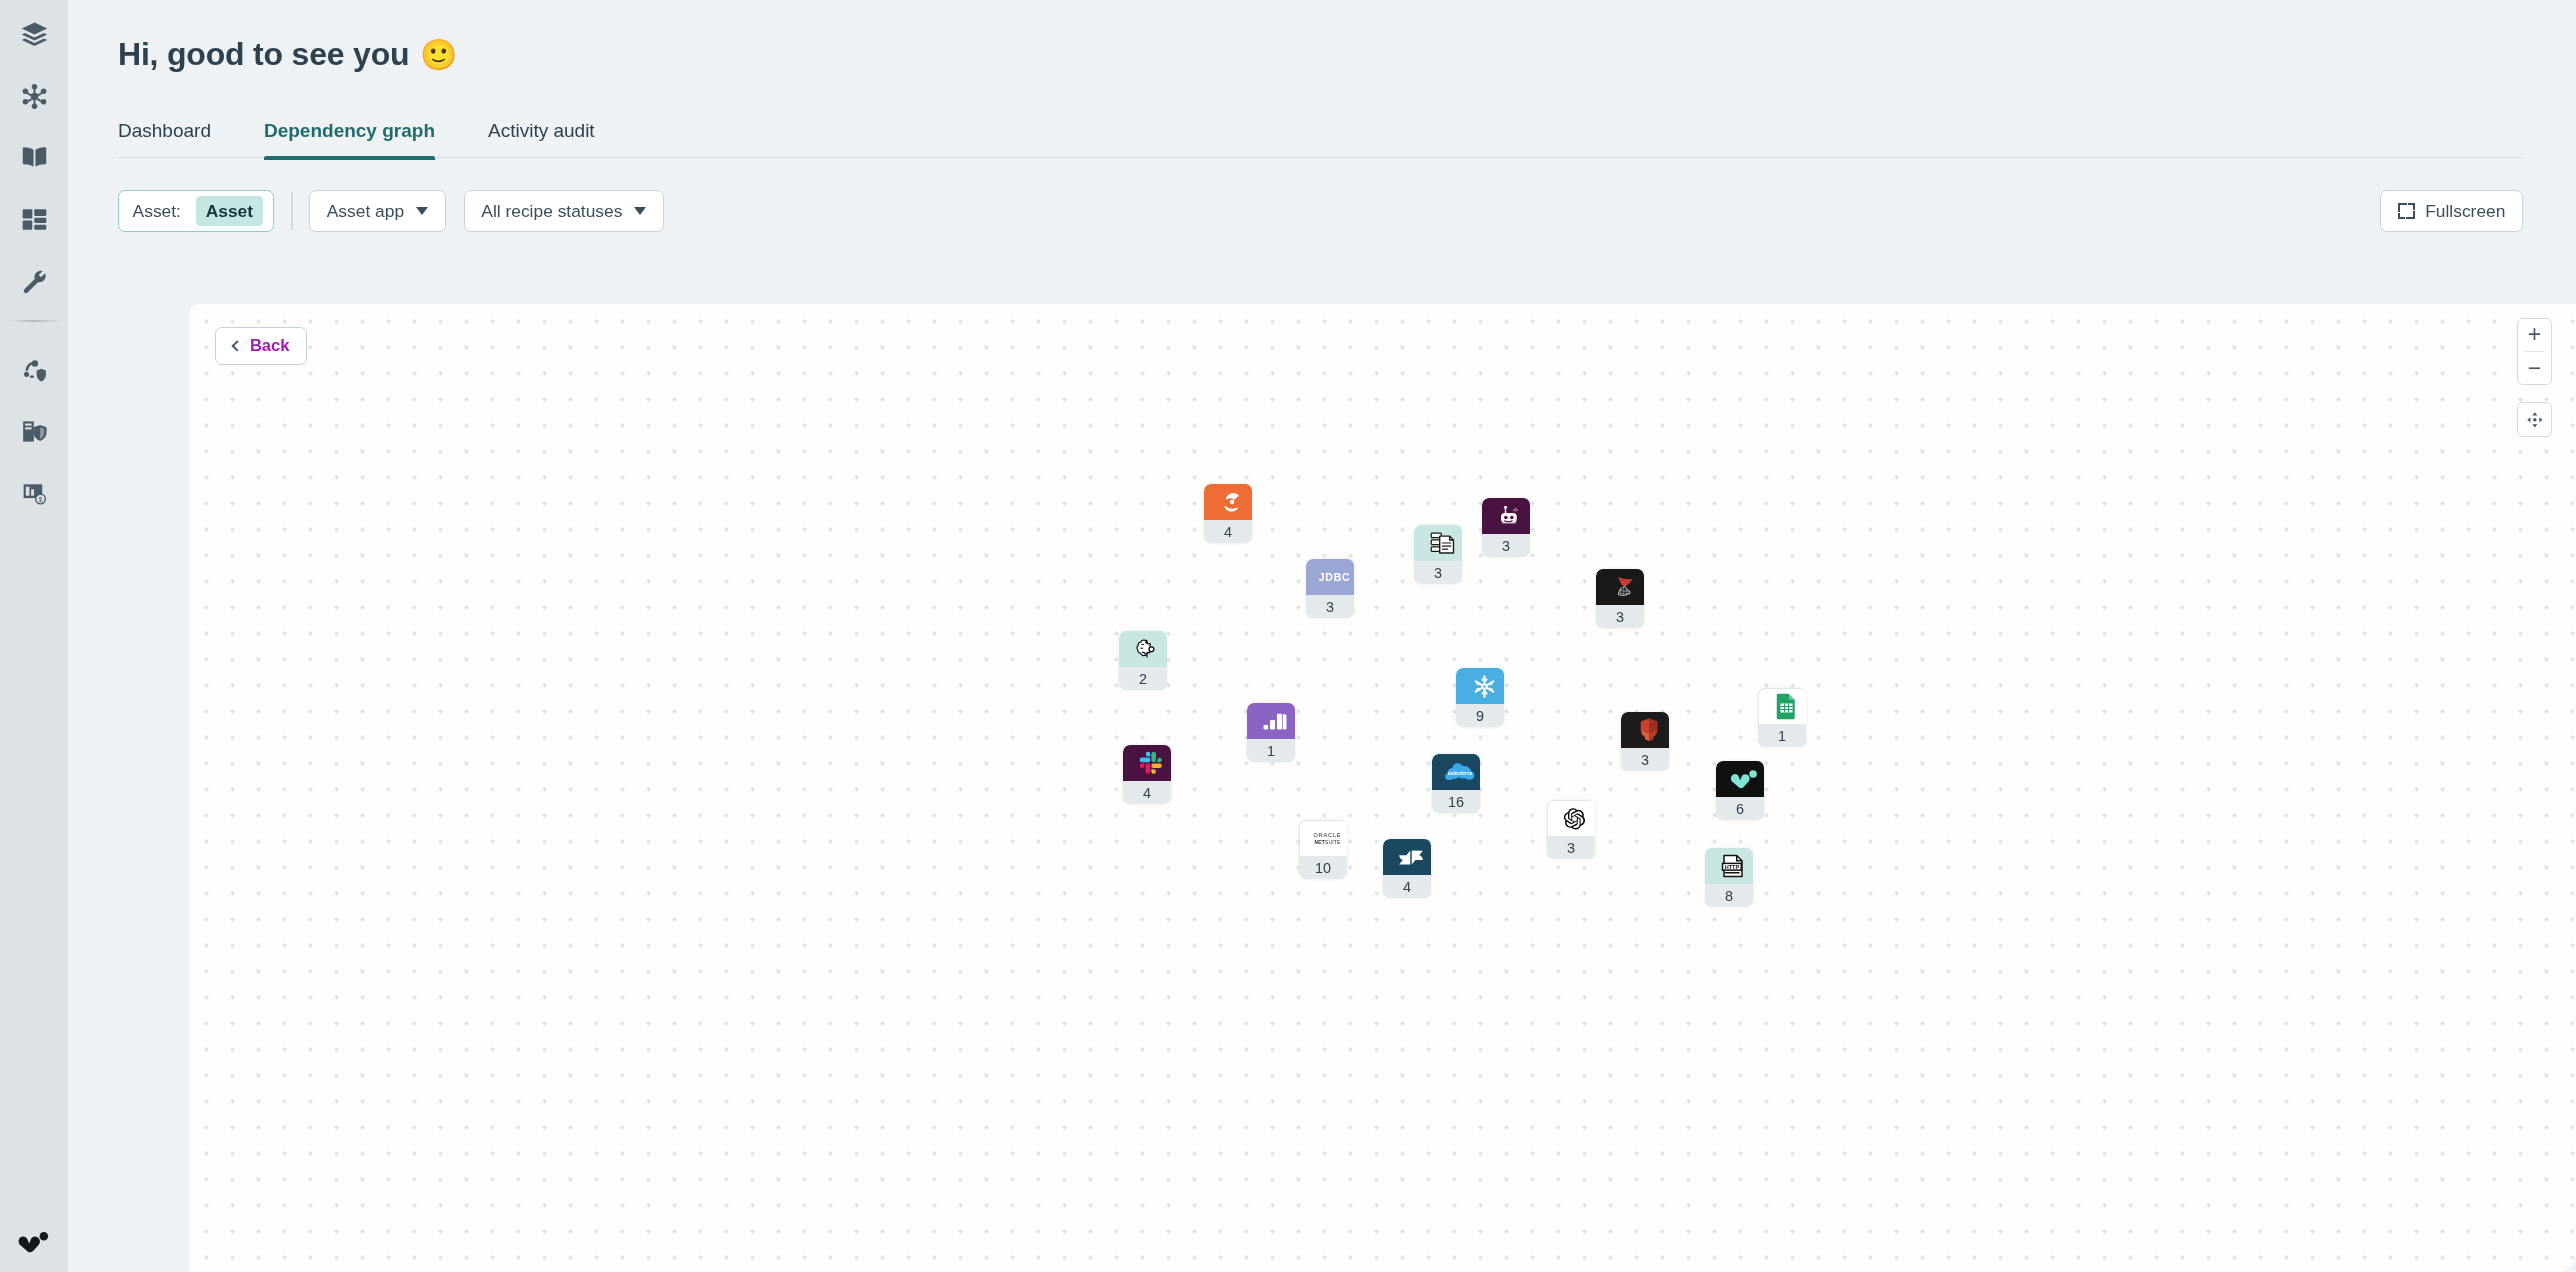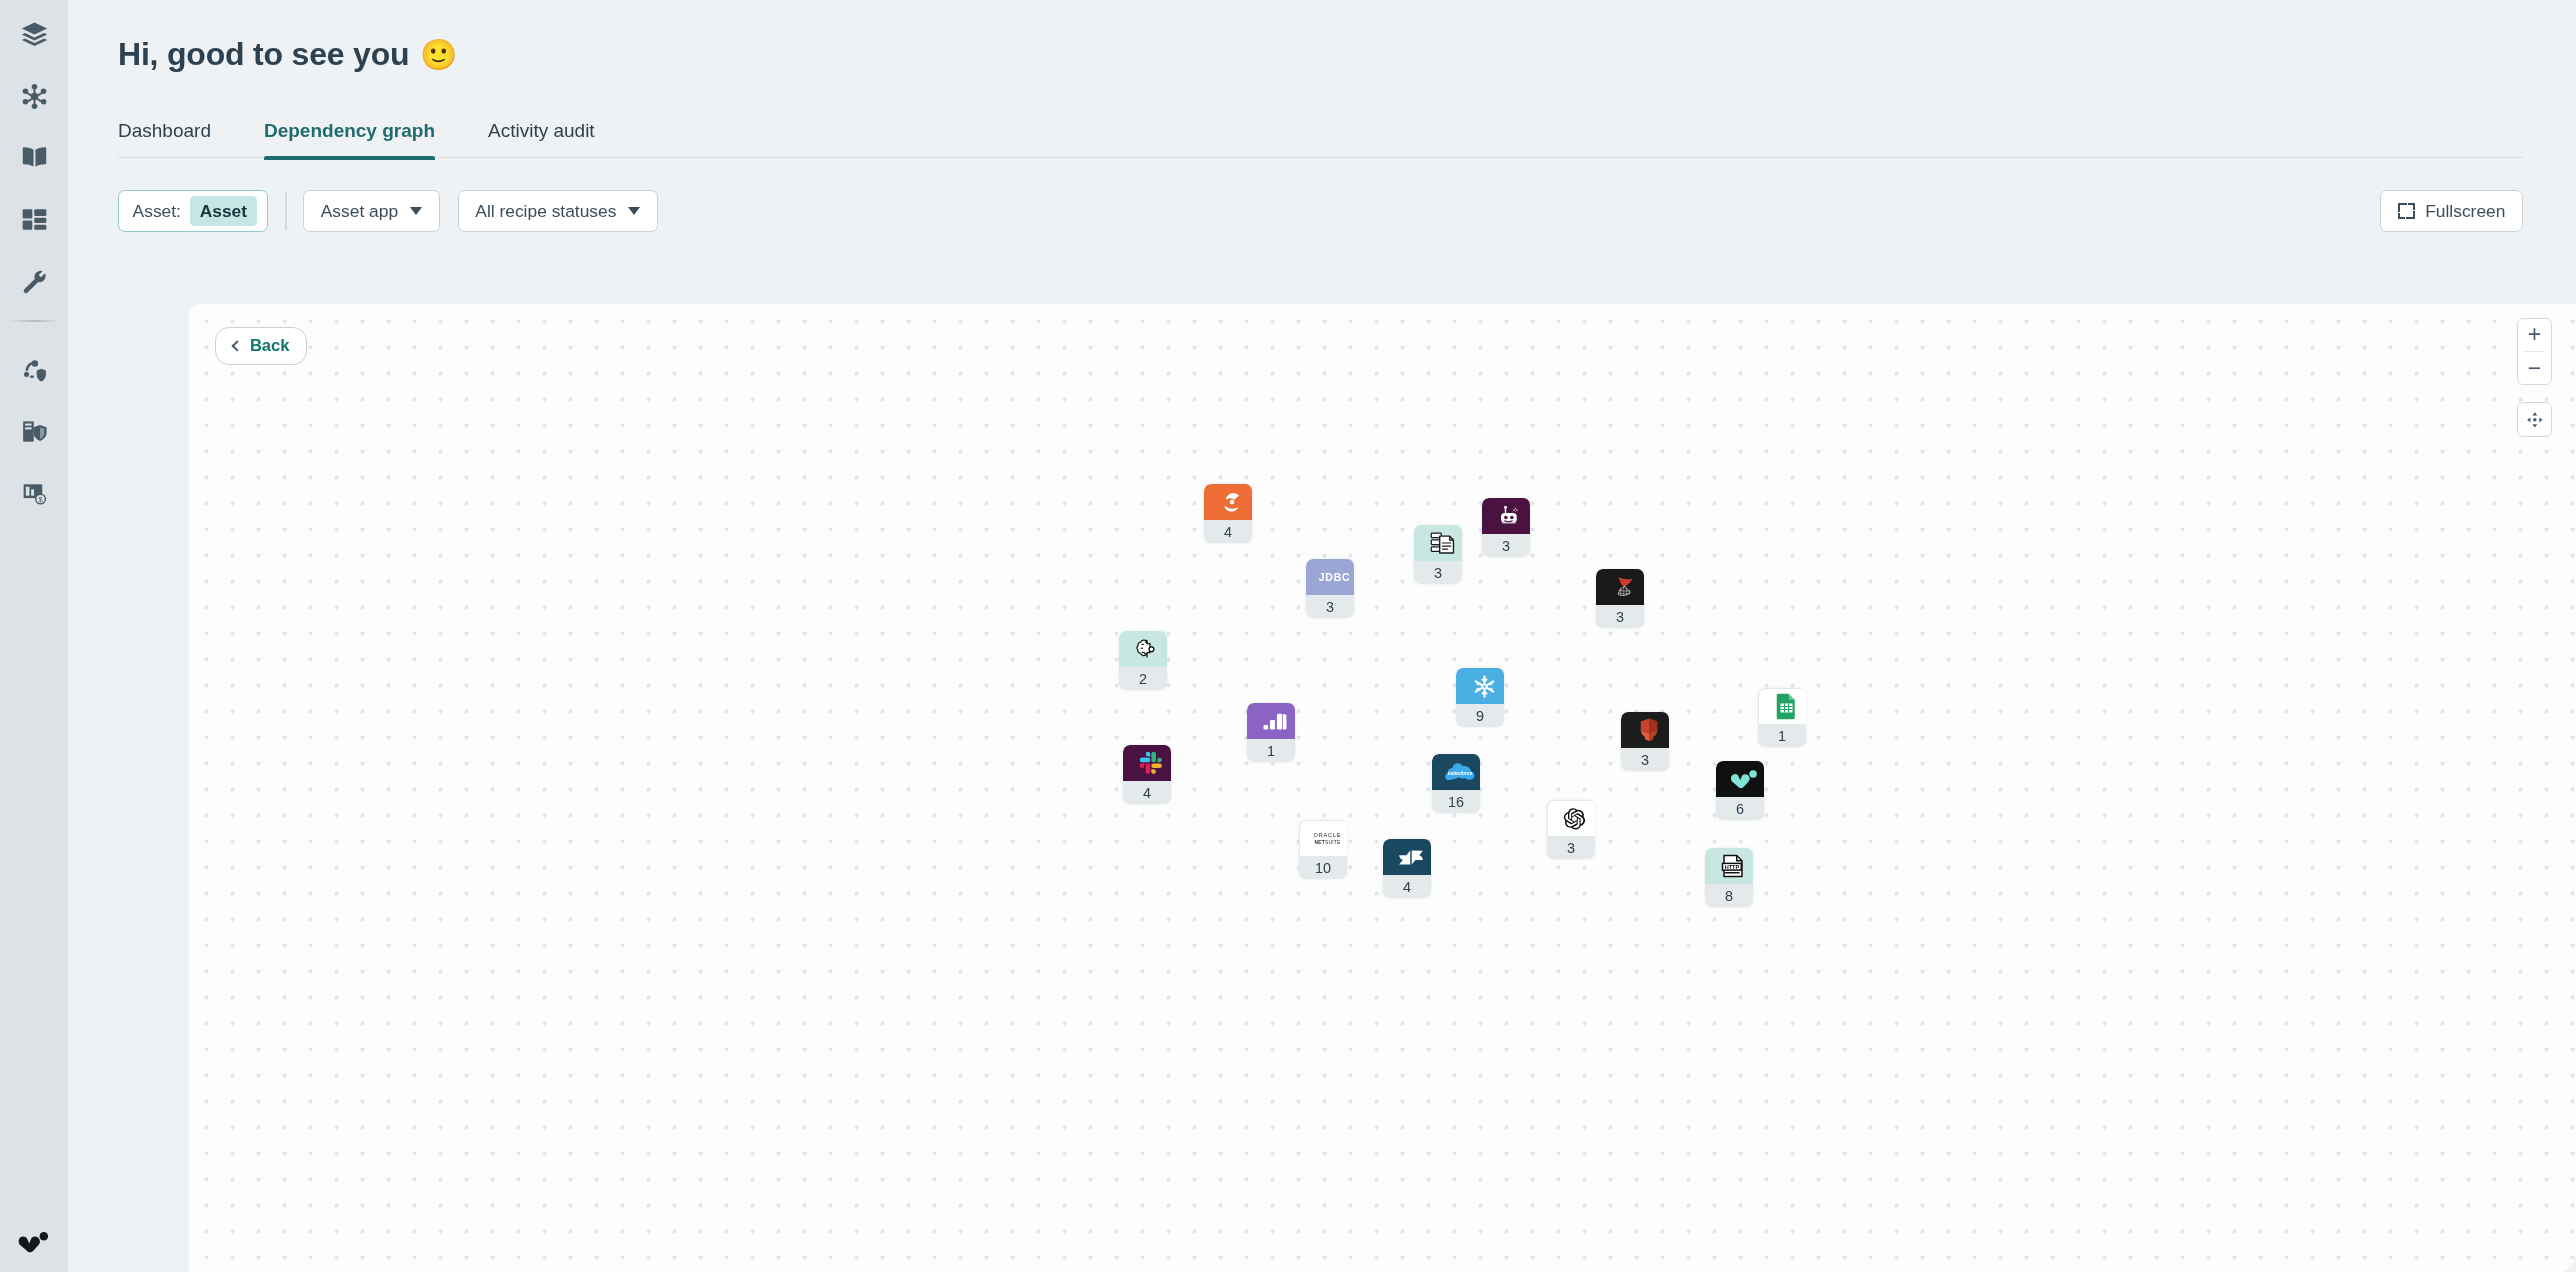--- a/index.html
+++ b/index.html
@@ -77,21 +77,21 @@
     background: #fff; border: 1.5px solid #c8d1d8; border-radius: 6.8px;
     height: 42px; display: inline-flex; align-items: center;
     padding: 0 16.6px; font-size: 17.4px; color: #3b4e5c; cursor: pointer;
     white-space: nowrap;
   }
   .btn .caret {
     margin-left: 12px; width: 0; height: 0;
     border-left: 6.8px solid transparent; border-right: 6.8px solid transparent;
     border-top: 8.3px solid #3b4e5c;
   }
-  .asset-btn { border-color: #8fcac9; padding: 0 10.6px 0 13.6px; gap: 9px; }
+  .asset-btn { border-color: #8fcac9; padding: 0 10.6px 0 13.6px; gap: 15px; }
   .asset-label { font-size: 17.4px; color: #3b4e5c; }
   .asset-pill {
     background: #c5e7e4; color: #17343c; font-weight: 700;
     border-radius: 4.5px; padding: 4.5px 9.8px; font-size: 17.4px;
   }
   .tb-div { width: 1.5px; height: 38px; background: #d4dbe0; margin: 0 16.6px; }
   .gap14 { width: 18px; }
   .fullscreen-btn {
     position: absolute; right: 0; top: 0;
     display: inline-flex; align-items: center; gap: 10.6px;
@@ -114,23 +114,23 @@
     background-color: #fdfdfd;
     background-image: radial-gradient(#dfe3e6 1.7px, transparent 1.7px);
     background-size: 26px 26px;
     background-position: 4.5px 4.5px;
     border-top-left-radius: 10.6px;
     border-bottom-right-radius: 19.7px;
     overflow: hidden;
   }
   .back-btn {
     position: absolute; left: 26px; top: 23px;
-    background: #fff; border: 1.5px solid #c8d1d8; border-radius: 14px;
+    background: #fff; border: 1.5px solid #c8d1d8; border-radius: 7px;
     height: 38px; padding: 0 16.6px; display: inline-flex; align-items: center;
-    gap: 9px; font-size: 16.6px; font-weight: 700; color: #0f766e; cursor: pointer;
+    gap: 9px; font-size: 16.6px; font-weight: 700; color: #a21caf; cursor: pointer;
     z-index: 6;
   }
   .back-chev {
     width: 8.3px; height: 8.3px; border-left: 2.3px solid #46596a;
     border-bottom: 2.3px solid #46596a; transform: rotate(45deg);
   }
   .zoom-ctrl {
     position: absolute; right: 24px; top: 13.6px; z-index: 6;
     background: #fff; border: 1.5px solid #d3dade; border-radius: 6px;
     width: 35px; display: flex; flex-direction: column; align-items: center;

